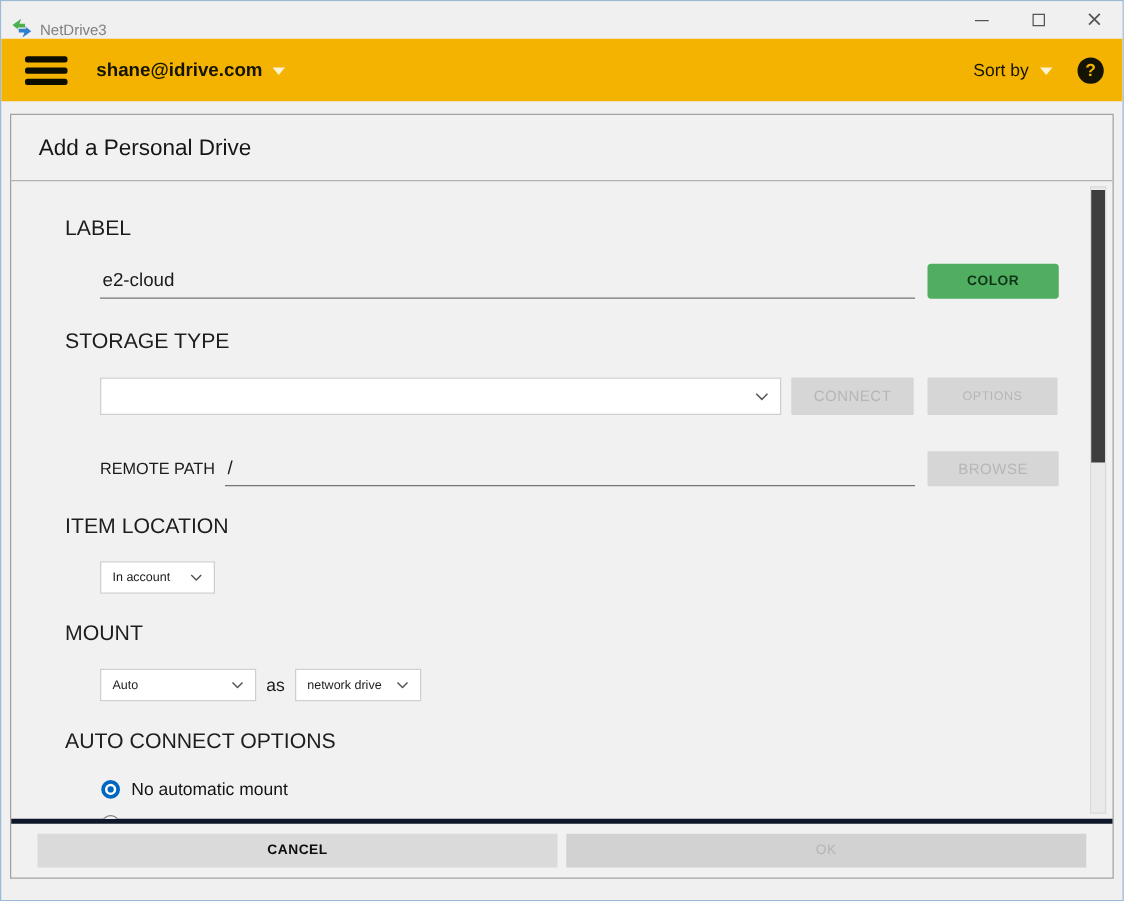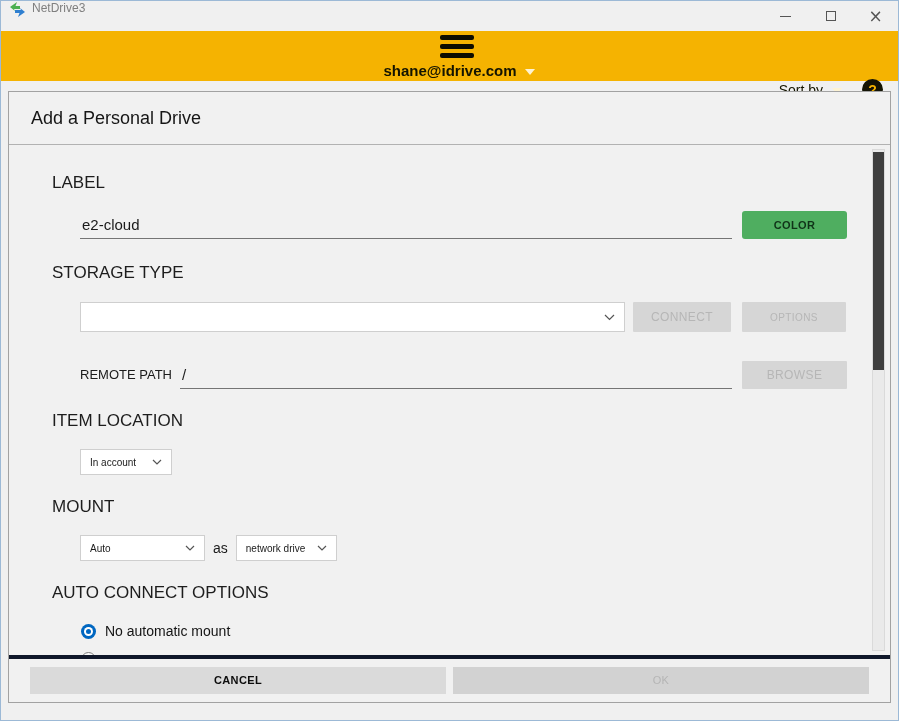--- a/index.html
+++ b/index.html
@@ -8,35 +8,35 @@
     font-family:"Liberation Sans", sans-serif;
     background:#f0f0f0;
     border:1px solid #9cb9d6;
     overflow:hidden;
     position:relative;
   }
 
   
   .titlebar {
     height:30px; background:#f0f0f0;
-    display:flex; align-items:flex-start;
+    display:flex; align-items:flex-end;
     padding-left:8px;
   }
   .app-icon { width:17px; height:17px; display:inline-block; }
   .titlebar-title { color:#7f7f7f; font-size:12px; margin-left:6px; }
   .win-controls { margin-left:auto; display:flex; height:30px; }
   .win-btn { width:45px; height:30px; display:flex; align-items:center; justify-content:center; cursor:default; }
   .min-glyph { width:11px; height:1px; background:#555; display:block; }
   .max-glyph { width:10px; height:10px; border:1px solid #555; display:block; }
   .close-glyph { font-size:17px; color:#555; line-height:1; font-family:"DejaVu Sans", sans-serif; }
 
   
   .appbar {
     height:50px; background:#f5b301;
-    display:flex; align-items:center;flex-direction:column;
+    display:flex; align-items:center;
   }
   .hamburger { margin-left:15px; display:flex; flex-direction:column; gap:4px; cursor:pointer; padding:4px; }
   .hamburger span { width:34px; height:5px; background:#0d0d00; border-radius:2px; display:block; }
   .account { margin-left:19px; display:flex; align-items:center; gap:8px; cursor:pointer; }
   .account-name { font-size:15px; font-weight:600; color:#141400; }
   .caret-down { width:0; height:0; border-left:5px solid transparent; border-right:5px solid transparent; border-top:6px solid #fdf3d3; display:inline-block; margin-top:2px; }
   .appbar-right { margin-left:auto; display:flex; align-items:center; gap:20px; padding-right:15px; }
   .sortby { display:flex; align-items:center; gap:9px; cursor:pointer; }
   .sortby-label { font-size:14px; color:#141400; }
   .help-btn {

